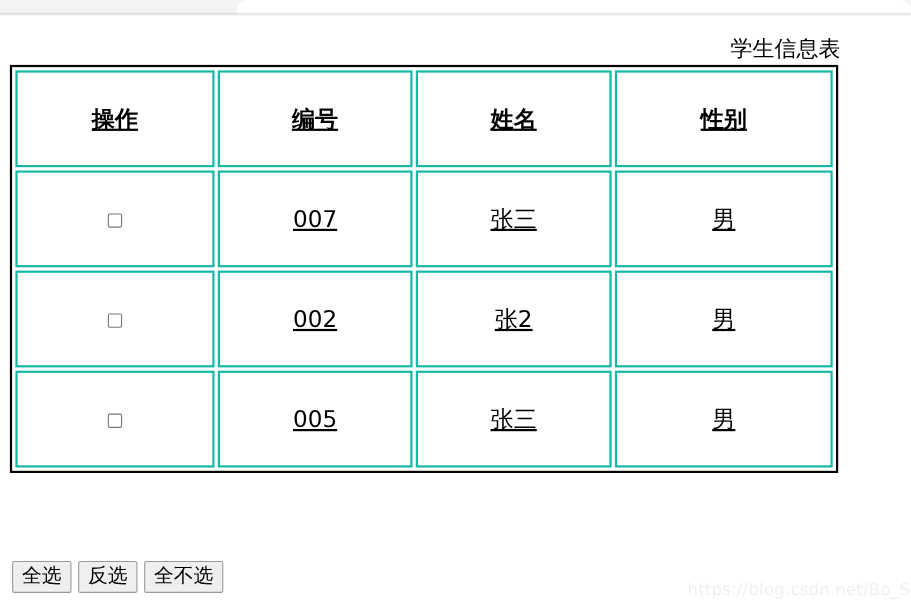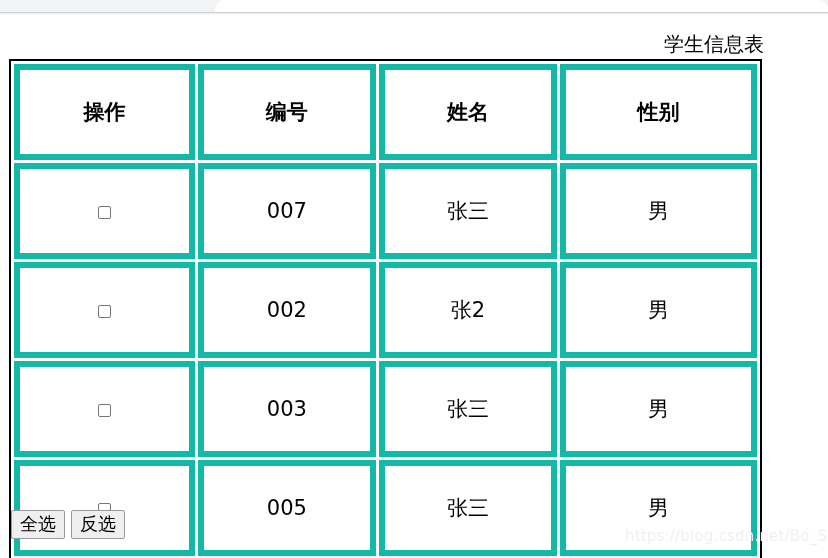--- a/index.html
+++ b/index.html
@@ -73,26 +73,27 @@
     left: 9px;
     top: 44px;
     width: 753px;
     border: 2px solid #000000;
     border-spacing: 3px;
     border-collapse: separate;
     background: #ffffff;
   }
   table.student-table th,
   table.student-table td {
-    border: 6px solid #14b8a6;
+    border: 2px solid #14b8a6;
     text-align: center;
     vertical-align: middle;
     color: #000000;
     padding: 0;
     margin: 0;
+    text-decoration: underline;
   }
   table.student-table th {
     height: 84px;
     font-size: 21px;
     font-weight: bold;
   }
   table.student-table td {
     height: 84px;
     font-size: 21px;
     font-weight: normal;
@@ -190,35 +191,28 @@
           <input type="checkbox" class="row-check" style="">
         </td>
         <td>002</td>
         <td>张2</td>
         <td>男</td>
       </tr>
       <tr>
         <td>
           <input type="checkbox" class="row-check" style="">
         </td>
-        <td>003</td>
-        <td>张三</td>
-        <td>男</td>
-      </tr>
-      <tr>
-        <td>
-          <input type="checkbox" class="row-check" style="">
-        </td>
         <td>005</td>
         <td>张三</td>
         <td>男</td>
       </tr>
     </tbody>
   </table>
 
   <div class="button-bar">
     <button class="bar-button">全选</button>
     <button class="bar-button">反选</button>
+    <button class="bar-button">全不选</button>
   </div>
 
   <div class="watermark">https://blog.csdn.net/Bo_Sir</div>
 
 </div>
 
 </body></html>

